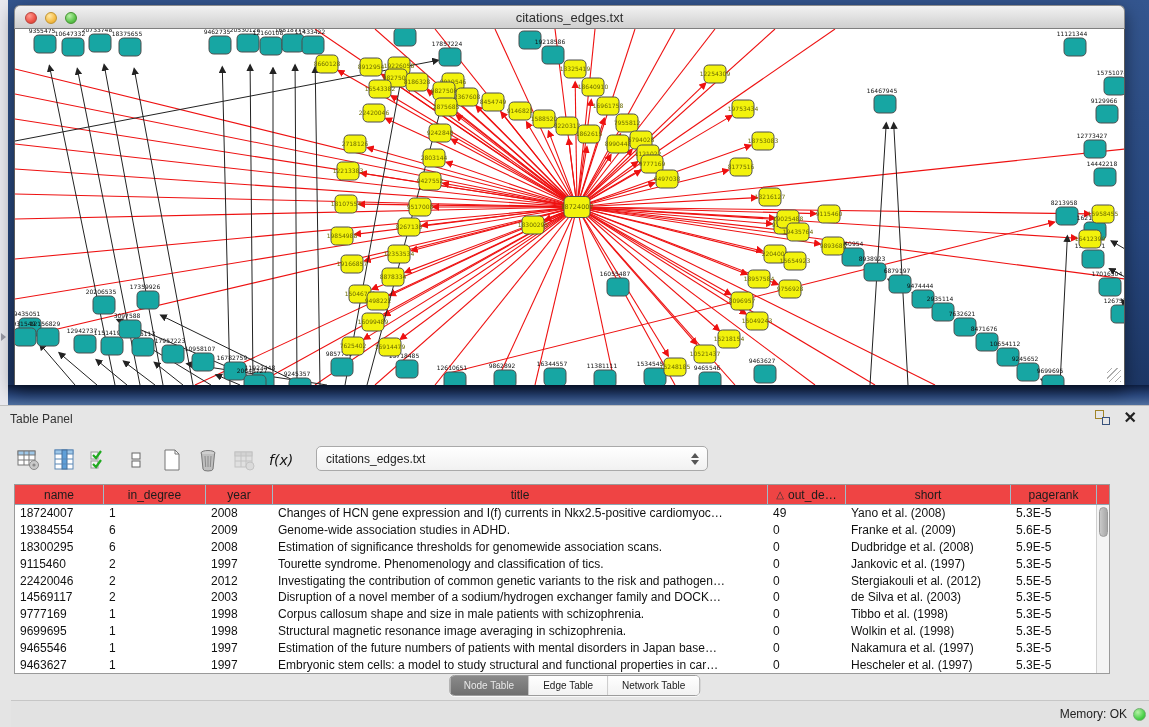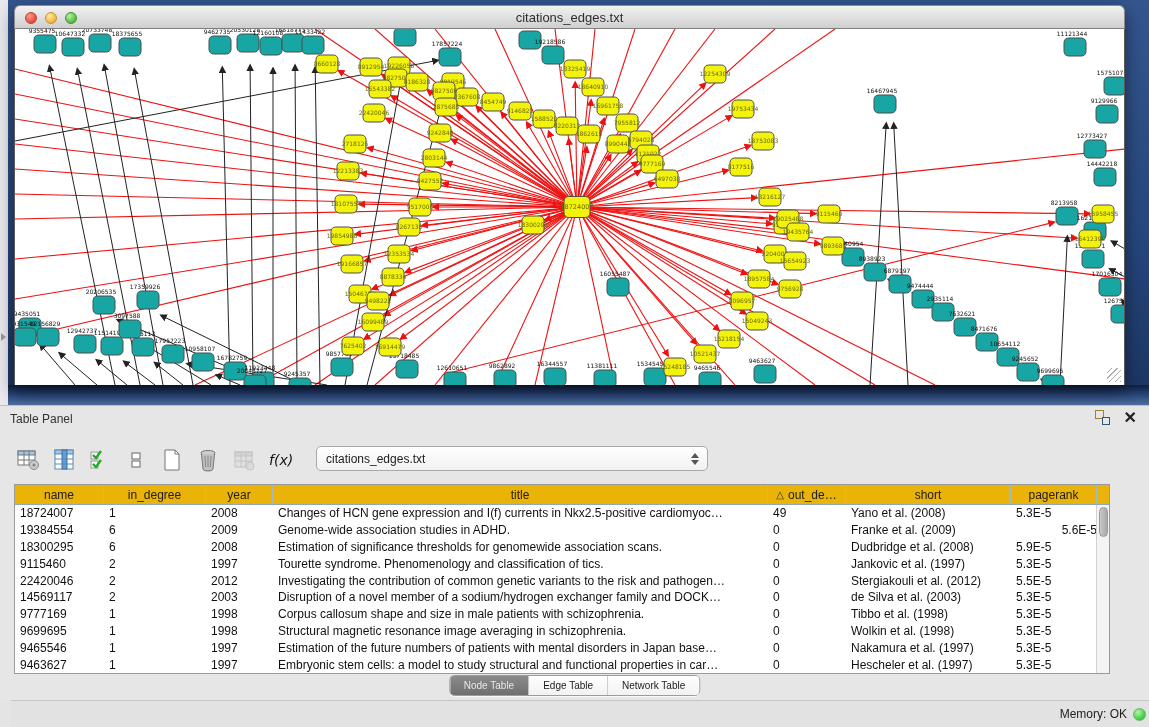--- a/index.html
+++ b/index.html
@@ -33,21 +33,21 @@
 
   .toolbar { position:absolute; left:14px; top:40px; height:30px; display:flex; align-items:flex-start; gap:9px; }
   .tbtn { width:27px; height:27px; display:flex; align-items:center; justify-content:center; }
   .combo { margin-left:14px; width:392px; height:25px; background:linear-gradient(180deg,#ffffff,#f1f1f1); border:1px solid #a9a9a9; border-radius:5px; position:relative; display:flex; align-items:center; box-shadow:inset 0 1px 1px rgba(255,255,255,.8); }
   .combo-text { font-size:12px; color:#222; padding-left:9px; }
   .combo-stepper { position:absolute; right:7px; top:3px; width:11px; height:18px; display:flex; flex-direction:column; align-items:center; justify-content:center; gap:2px; }
   .combo-stepper .up { width:0;height:0;border-left:4px solid transparent;border-right:4px solid transparent;border-bottom:5px solid #555; }
   .combo-stepper .down { width:0;height:0;border-left:4px solid transparent;border-right:4px solid transparent;border-top:5px solid #555; }
 
   .dtable { position:absolute; left:14px; top:78px; width:1096px; height:190px; background:#ffffff; border:1px solid #9a9a9a; font-size:12px; }
-  .thead { display:flex; height:20px; background:#eab308; border-bottom:1px solid #8ea8b5; }
+  .thead { display:flex; height:20px; background:#ef4444; border-bottom:1px solid #8ea8b5; }
   .hcell { border-right:1px solid #9fbcc9; display:flex; align-items:center; justify-content:center; color:#1c1c1c; overflow:hidden; white-space:nowrap; }
   .hcell .sort { margin-right:4px; font-size:10px; color:#333; }
   .trow { display:flex; height:16.8px; align-items:center; }
   .tcell { padding-left:5px; overflow:hidden; white-space:nowrap; color:#111; }
   .vscroll { position:absolute; right:0; top:20px; width:13px; height:168px; background:#f4f4f4; border-left:1px solid #d0d0d0; }
   .vthumb { position:absolute; left:1.5px; top:2px; width:9px; height:30px; background:linear-gradient(90deg,#c9c9c9,#a8a8a8); border-radius:5px; border:1px solid #9a9a9a; }
 
   .tabs { position:absolute; left:50%; top:269px; transform:translateX(-50%); display:flex; height:21px; border:1px solid #9c9c9c; border-radius:5px; overflow:hidden; background:#ffffff; box-shadow:0 1px 0 rgba(255,255,255,.7); }
   .tab { padding:0 14px; display:flex; align-items:center; font-size:10px; color:#1a1a1a; background:linear-gradient(180deg,#ffffff,#f2f2f2); border-right:1px solid #bdbdbd; cursor:default; }
   .tab:last-child { border-right:none; }
@@ -847,21 +847,21 @@
           <div class="tcell" style="width: 165px;">Yano et al. (2008)</div>
           <div class="tcell" style="width: 86px;">5.3E-5</div>
         </div>
         <div class="trow">
           <div class="tcell" style="width: 89px;">19384554</div>
           <div class="tcell" style="width: 102px;">6</div>
           <div class="tcell" style="width: 67px;">2009</div>
           <div class="tcell" style="width: 495px;">Genome-wide association studies in ADHD.</div>
           <div class="tcell" style="width: 78px;">0</div>
           <div class="tcell" style="width: 165px;">Franke et al. (2009)</div>
-          <div class="tcell" style="width: 86px; text-align: right;">5.6E-5</div>
+          <div class="tcell" style="width: 86px;">5.6E-5</div>
         </div>
         <div class="trow">
           <div class="tcell" style="width: 89px;">18300295</div>
           <div class="tcell" style="width: 102px;">6</div>
           <div class="tcell" style="width: 67px;">2008</div>
           <div class="tcell" style="width: 495px;">Estimation of significance thresholds for genomewide association scans.</div>
           <div class="tcell" style="width: 78px;">0</div>
           <div class="tcell" style="width: 165px;">Dudbridge et al. (2008)</div>
           <div class="tcell" style="width: 86px;">5.9E-5</div>
         </div>

